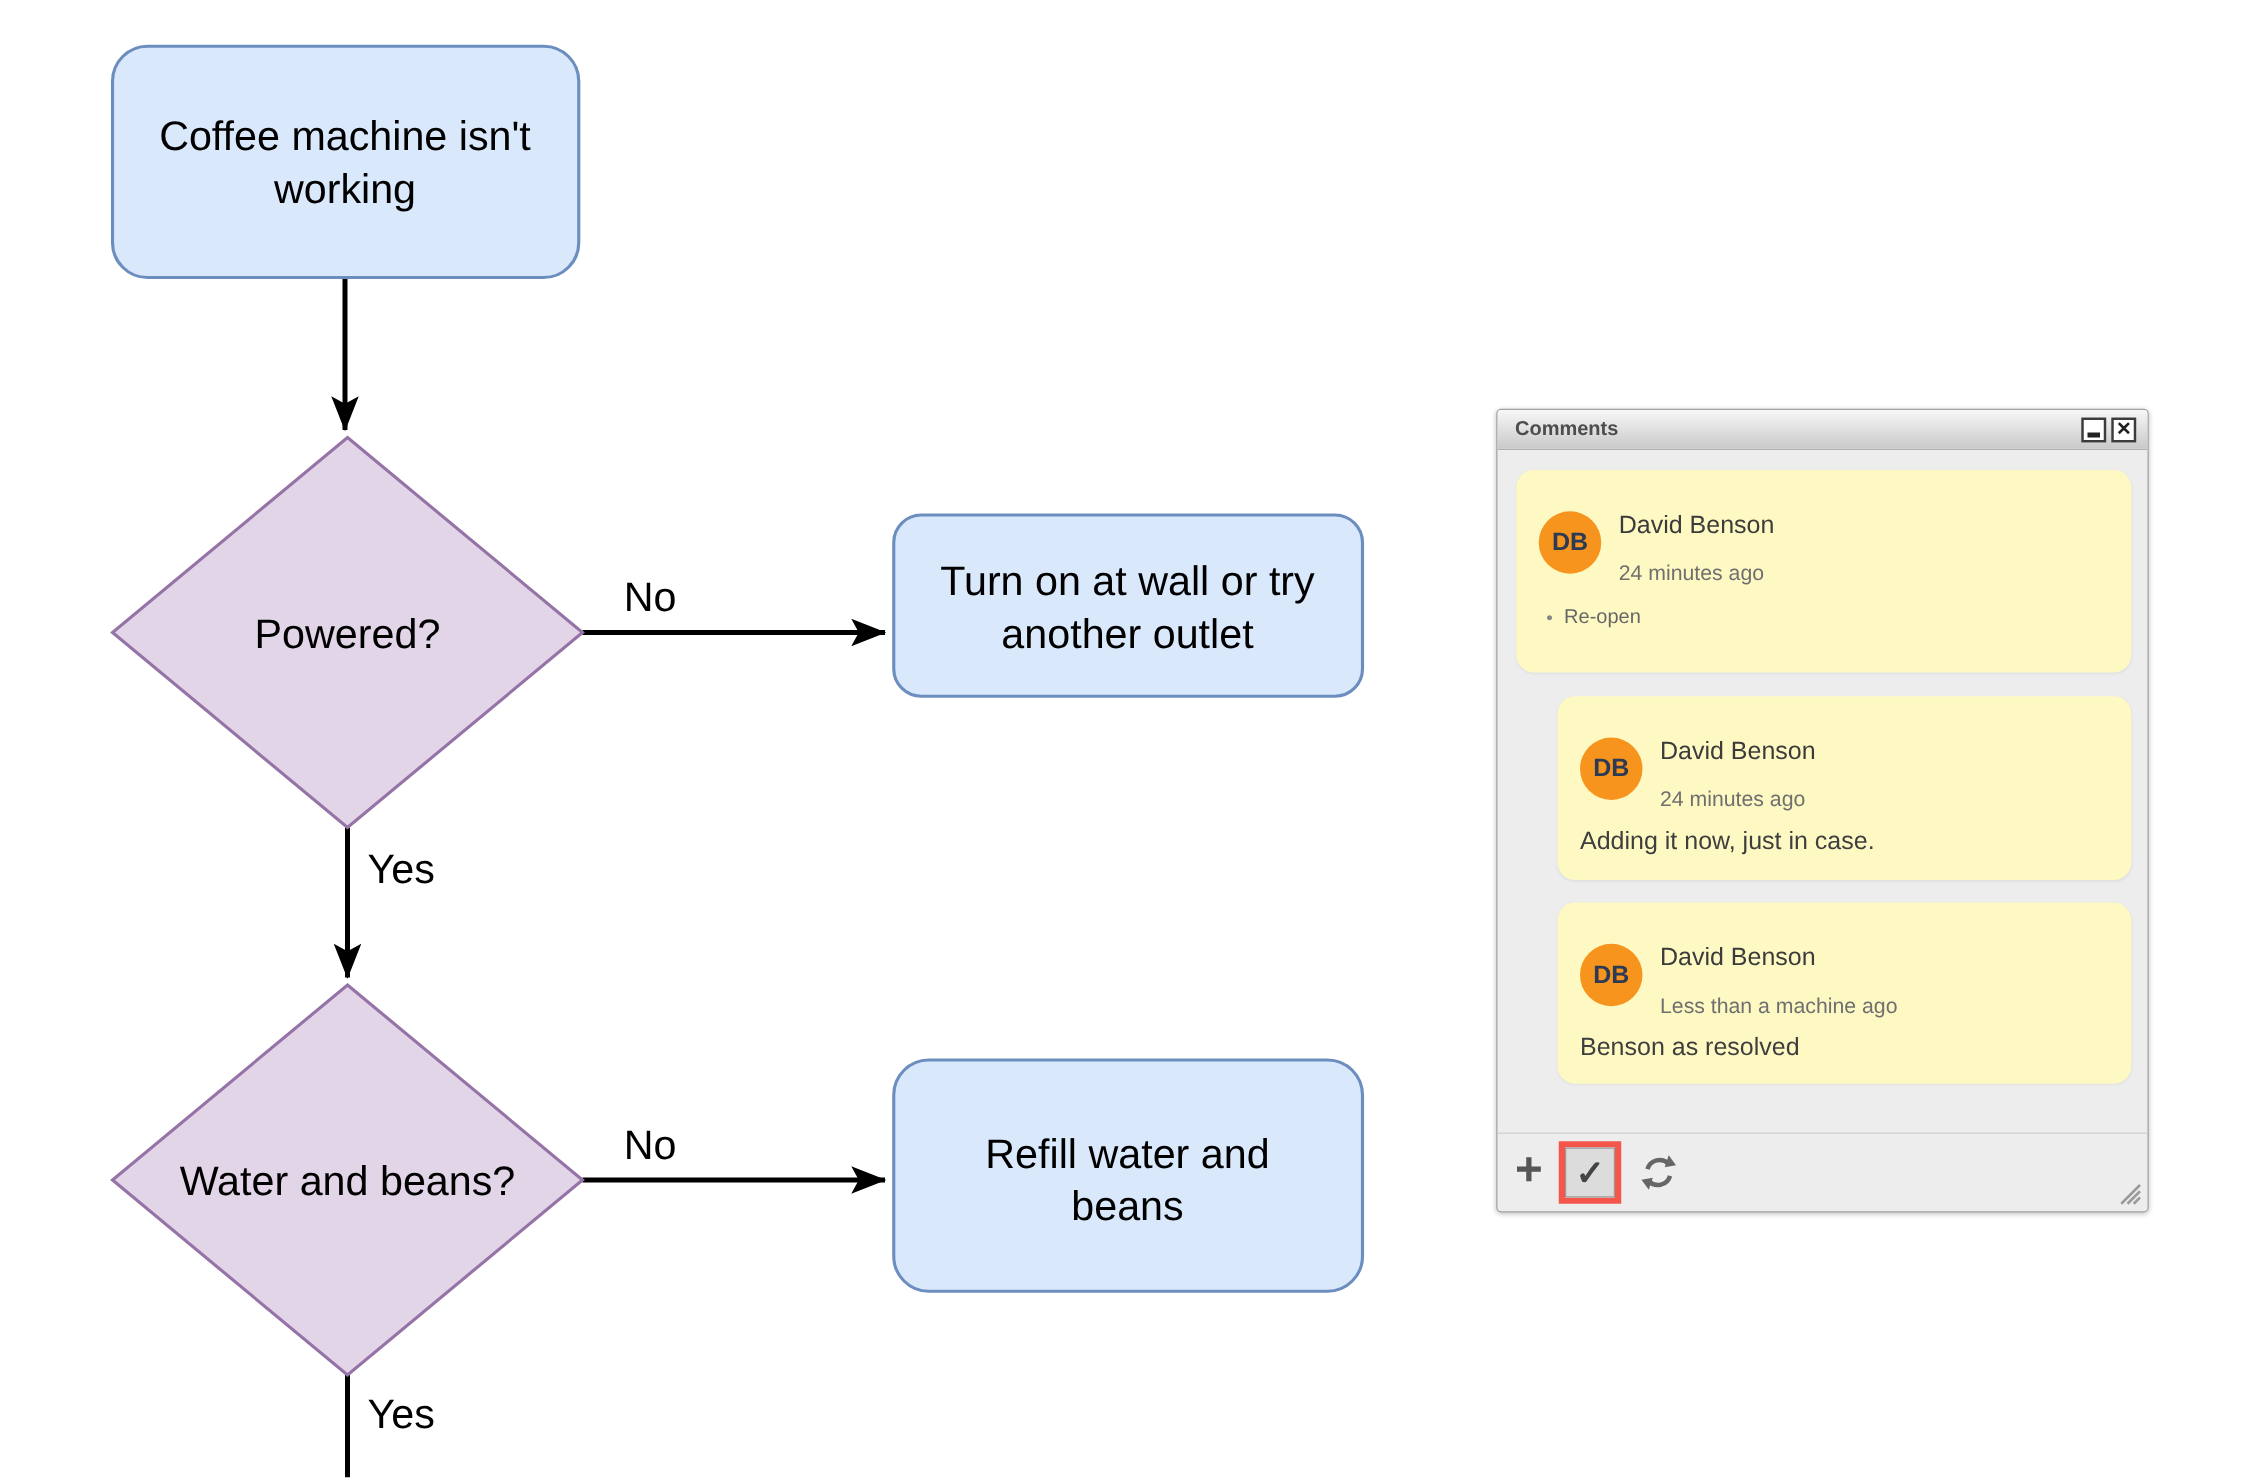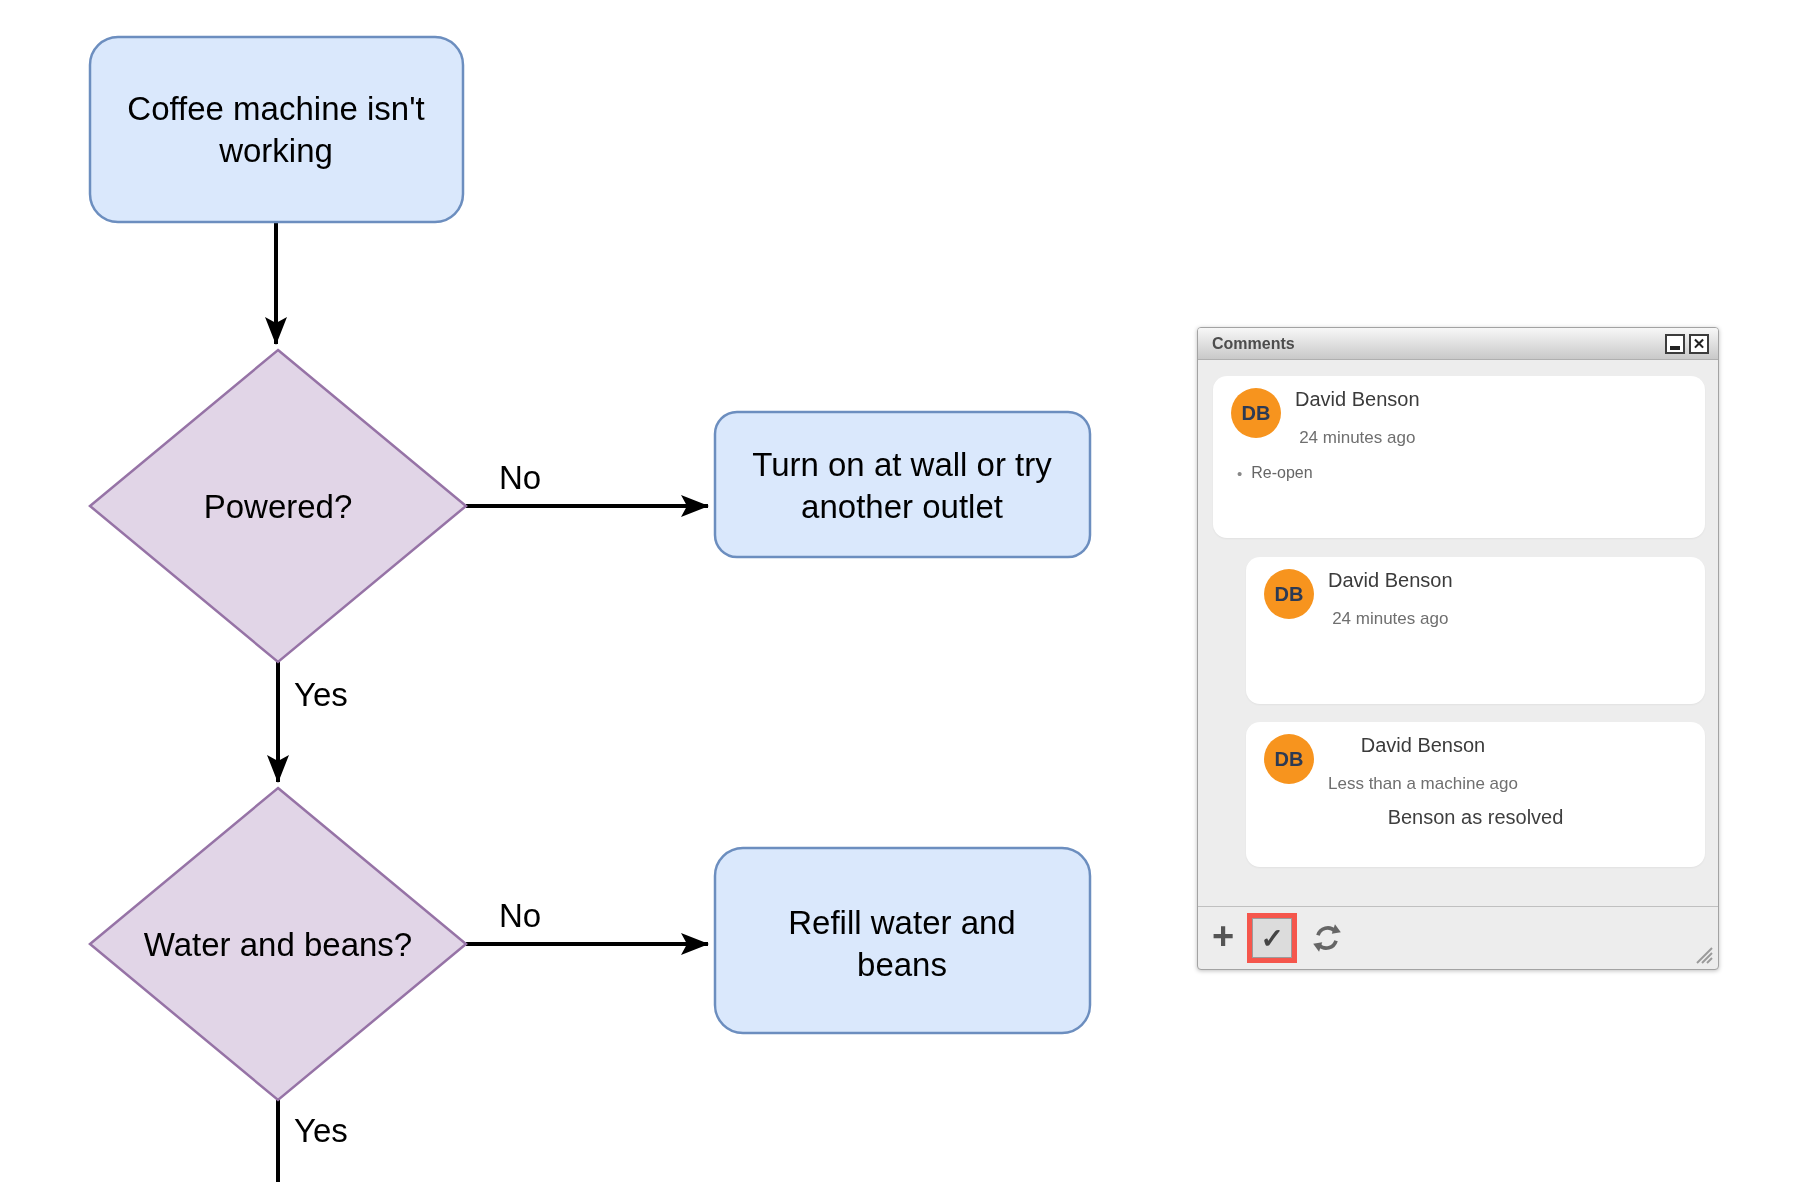--- a/index.html
+++ b/index.html
@@ -33,24 +33,23 @@
   .winbtn{
     width:20px;height:20px;background:#ffffff;border:2px solid #3c3c3c;
     box-sizing:border-box;margin-left:4px;display:flex;align-items:center;justify-content:center;
     cursor:pointer;position:relative;
   }
   .winbtn .minbar{position:absolute;left:3px;right:3px;bottom:2px;height:4px;background:#222;}
   .winbtn.close{font-size:15px;font-weight:bold;color:#222;line-height:1;}
 
   .panel-content{flex:1;overflow:hidden;padding:16px 13px 0 15px;box-sizing:border-box;}
   .card{
-    background:#ffffff;border-radius:14px;box-sizing:border-box;
-    padding:12px 18px;overflow:hidden;
+    background:#fef9c3;border-radius:14px;box-sizing:border-box;
+    padding:33px 18px;overflow:hidden;
     box-shadow:0 1px 2px rgba(0,0,0,.05);
-    text-align:center;
   }
   .card.c1{height:162px;}
   .card.c2{height:147px;margin-top:19px;margin-left:33px;}
   .card.c3{height:145px;margin-top:18px;margin-left:33px;}
   .card-head{display:flex;align-items:flex-start;gap:14px;}
   .avatar{
     flex:none;width:50px;height:50px;border-radius:50%;background:#f7941e;
     display:flex;align-items:center;justify-content:center;
     font-size:20px;font-weight:bold;color:#2c3a54;
   }
@@ -142,20 +141,21 @@
     </div>
 
     <div class="card c2">
       <div class="card-head">
         <div class="avatar">DB</div>
         <div class="who">
           <div class="name">David Benson</div>
           <div class="time">24 minutes ago</div>
         </div>
       </div>
+      <div class="card-text">Adding it now, just in case.</div>
     </div>
 
     <div class="card c3">
       <div class="card-head">
         <div class="avatar">DB</div>
         <div class="who">
           <div class="name">David Benson</div>
           <div class="time">Less than a machine ago</div>
         </div>
       </div>

